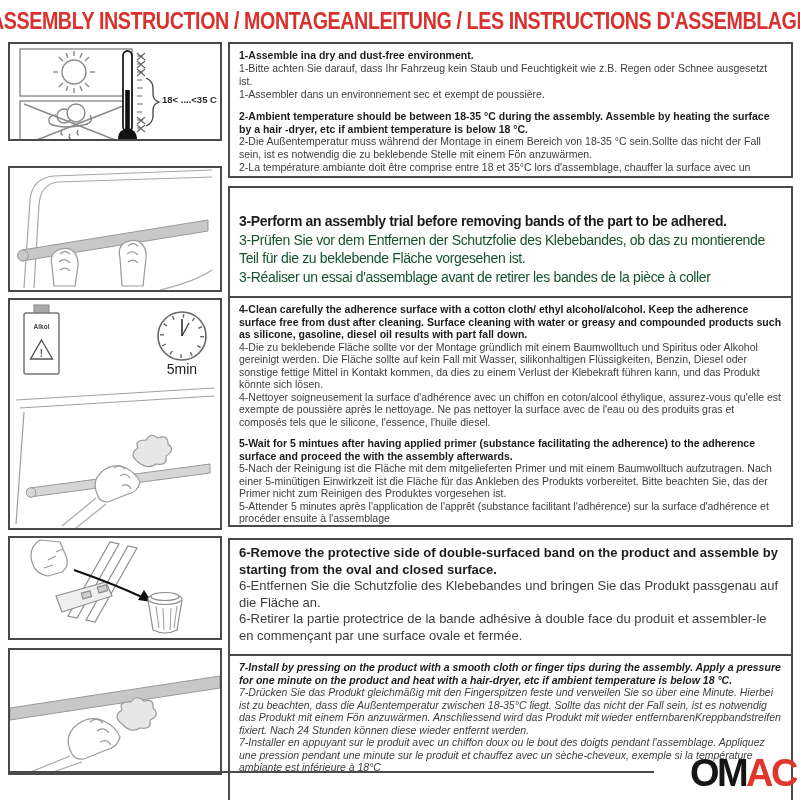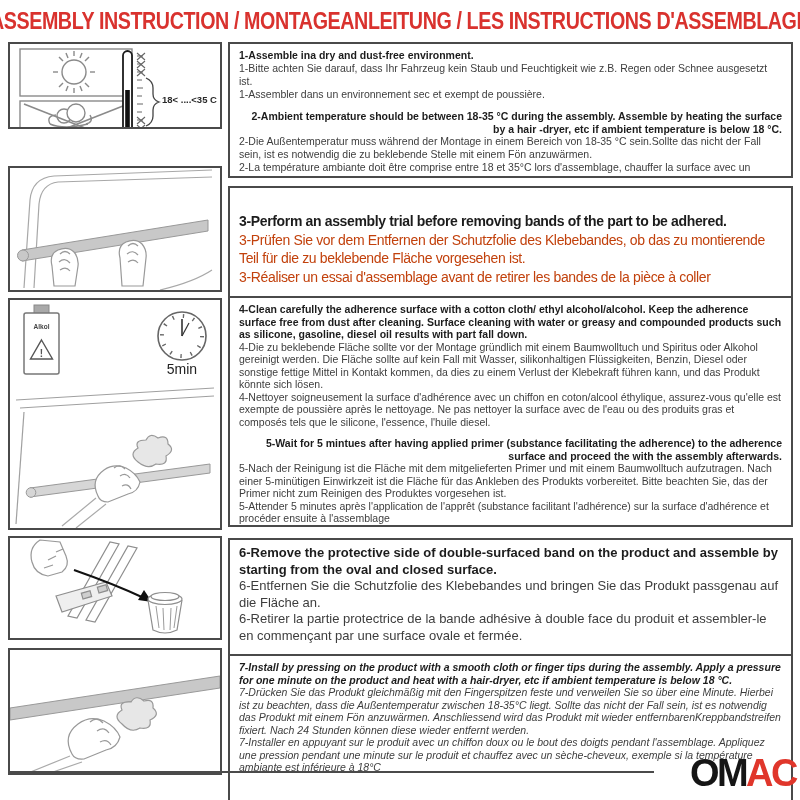--- a/index.html
+++ b/index.html
@@ -10,40 +10,40 @@
   .title-wrap{position:absolute;top:4px;left:0;width:800px;height:34px;
     display:flex;align-items:center;justify-content:center;}
   .title{font-size:24px;font-weight:800;white-space:nowrap;
     transform:scaleX(0.82);transform-origin:center;letter-spacing:-0.5px;}
   .box{position:absolute;border:2px solid #4a4a4a;background:#fff;box-sizing:border-box;overflow:hidden;}
   .txt{padding:5px 9px;}
   .txt p{margin:0;}
   .sm p{font-size:10.5px;line-height:12.9px;color:#3d3d3d;}
   .sm3 p{font-size:10.5px;line-height:12.5px;color:#3d3d3d;}
   .md p{font-size:13px;line-height:16.5px;color:#3d3d3d;}
-  .lg p{font-size:14px;line-height:18.5px;color:#c2410c;letter-spacing:-0.35px;}
+  .lg p{font-size:14px;line-height:18.5px;color:#14532d;letter-spacing:-0.35px;}
   .txt p.b{font-weight:bold;color:#1c1c1c;}
-  .gap{margin-top:9px !important;text-align:right;}
+  .gap{margin-top:9px !important;}
   .pt{padding-top:24px;}
   
   .illus{display:block;}
   .footer-line{position:absolute;left:8px;top:771px;width:646px;height:2px;background:#4a4a4a;}
   .logo{position:absolute;right:4px;top:750px;font-size:38px;font-weight:900;
     letter-spacing:-2.5px;line-height:44px;transform:scaleY(1.04);}
   .logo .lk{color:#151515;}
   .logo .lr{color:#e0362b;}
 </style>
 </head>
 <body>
 
 <div class="title-wrap">
   <div class="title" style="color:#d9322e;">ASSEMBLY INSTRUCTION / MONTAGEANLEITUNG / LES INSTRUCTIONS D'ASSEMBLAGE</div>
 </div>
 
-<div class="box" style="left:8px;top:42px;width:214px;height:87px;">
+<div class="box" style="left:8px;top:42px;width:214px;height:99px;">
   <svg class="illus" width="210" height="113" viewBox="0 0 210 113">
 
     <g stroke="#8a8a8a" fill="none" stroke-width="1.4">
       <rect x="10" y="5" width="112" height="47"></rect>
       <circle cx="64" cy="28" r="12"></circle>
       <line x1="64" y1="7" x2="64" y2="12"></line>
         <line x1="64" y1="44" x2="64" y2="49"></line>
       <line x1="43" y1="28" x2="48" y2="28"></line>
         <line x1="80" y1="28" x2="85" y2="28"></line>
       <line x1="49" y1="13" x2="53" y2="17"></line>

